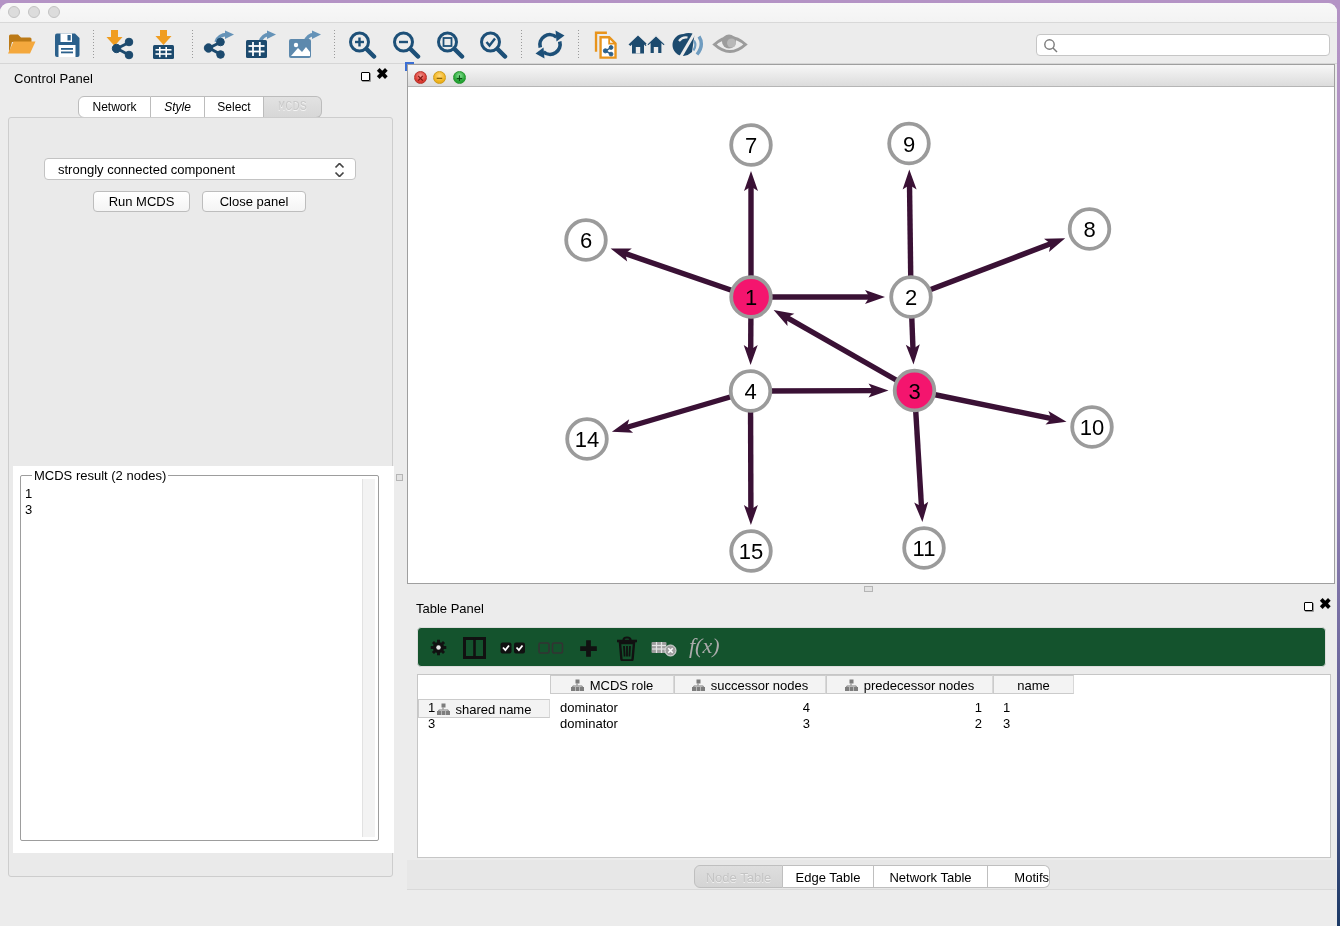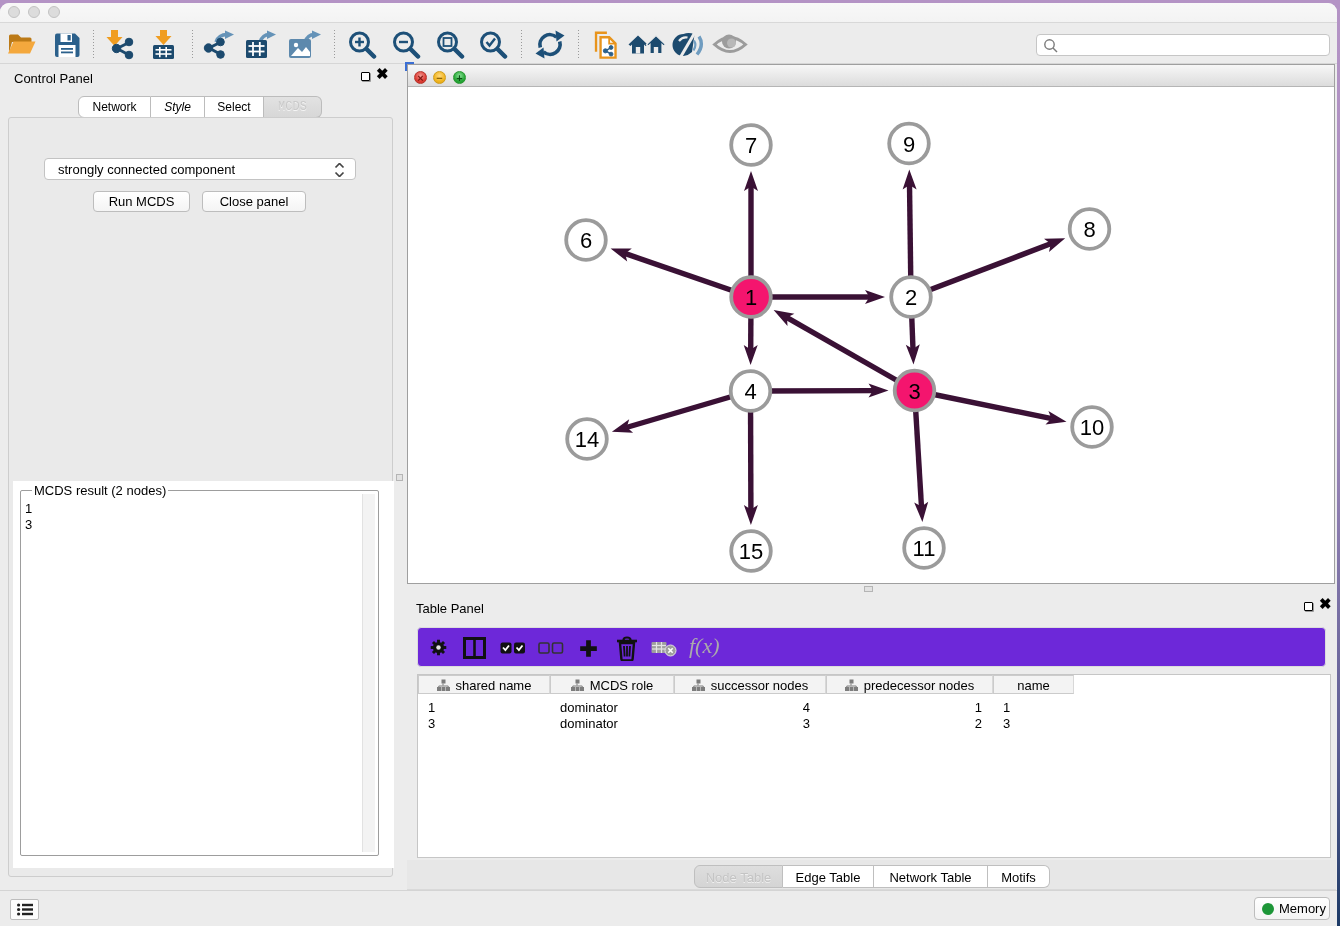--- a/index.html
+++ b/index.html
@@ -21,33 +21,33 @@
 .cpx { position:absolute; left:376px; top:4px; font-size:15px; font-weight:bold; color:#000; }
 .tabs { position:absolute; left:78px; top:35px; height:22px; display:flex; }
 .tab { font-size:12px; color:#000; background:#fff; border:1px solid #bcbcbc; border-left:none; padding-top:3px; text-align:center; }
 .tab.first { border-left:1px solid #bcbcbc; border-radius:6px 0 0 6px; }
 .tab.last { border-radius:0 6px 6px 0; }
 .tab.sel { background:linear-gradient(#e2e2e2,#d7d7d7); color:#c9c9c9; text-shadow:0 1px 0 #f5f5f5; }
 .cpane { position:absolute; left:8px; top:56px; width:385px; height:760px; background:#eaeaea; border:1px solid #cdcdcd; border-radius:3px; }
 .optlabel { position:absolute; left:0; top:77px; width:100%; text-align:center; font-size:13px; }
 .combo { position:absolute; left:44px; top:97px; width:312px; height:22px; background:#fff; border:1px solid #c3c3c3; border-radius:4px; font-size:13px; padding:3px 0 0 13px; }
 .btn { position:absolute; height:21px; background:linear-gradient(#ffffff,#f4f4f4); border:1px solid #bdbdbd; border-radius:4px; font-size:13px; text-align:center; padding-top:2px; }
-.resultbox { position:absolute; left:13px; top:420px; width:381px; height:387px; background:#fff; }
+.resultbox { position:absolute; left:13px; top:405px; width:381px; height:387px; background:#fff; }
 .groupbox { position:absolute; left:7px; top:9px; width:359px; height:366px; border:1px solid #9d9d9d; border-radius:2px; }
 .grouplabel { position:absolute; left:11px; top:-8px; background:#fff; font-size:13px; padding:0 2px; }
 .rsb { position:absolute; right:3px; top:3px; width:13px; height:358px; background:#f3f3f3; border-left:1px solid #e2e2e2; }
 .rtext { position:absolute; left:4px; top:10px; font-size:13px; line-height:16px; color:#000; }
 
 .netwin { position:absolute; left:407px; top:61px; width:928px; height:520px; background:#fff; border:1px solid #9f9f9f; }
 .nethead { position:absolute; left:0; top:0; width:100%; height:22px; background:linear-gradient(#f7f7f7,#dcdcdc); border-bottom:1px solid #b5b5b5; }
 .nettitle { position:absolute; top:5px; width:100%; text-align:center; font-size:13px; font-weight:bold; color:#222; }
 .mbtn { position:absolute; top:6px; width:13px; height:13px; border-radius:50%; font-size:11px; font-weight:bold; text-align:center; line-height:12px; }
 
 .tpanel { position:absolute; left:407px; top:590px; width:929px; height:297px; background:#ececec; }
-.tptoolbar { position:absolute; left:10px; top:34px; width:909px; height:40px; background:#6d28d9; border:1px solid #dcdcdc; border-radius:4px; }
+.tptoolbar { position:absolute; left:10px; top:34px; width:909px; height:40px; background:#14532d; border:1px solid #dcdcdc; border-radius:4px; }
 .thdr { position:absolute; top:82px; height:19px; background:#f3f3f3; border:1px solid #cbcbcb; border-right:1px solid #d8d8d8; font-size:13px; text-align:center; padding-top:2px; }
 .hicon { display:inline-block; vertical-align:-2px; margin-right:6px; }
 .tcell { position:absolute; font-size:13px; line-height:16.2px; }
 .btab { font-size:13px; background:#fff; border:1px solid #bfbfbf; border-left:none; padding-top:4px; height:23px; box-sizing:border-box; text-align:center; }
 .statusbar { position:absolute; left:0; top:887px; width:1337px; height:33px; background:#ececec; border-top:1px solid #d4d4d4; }
 </style>
 </head>
 <body>
 <div class="window">
   <div class="titlebar">
@@ -334,21 +334,21 @@
           <line x1="1" y1="8" x2="15" y2="8"></line>
           <line x1="5.5" y1="1" x2="5.5" y2="12"></line>
           <line x1="10.5" y1="1" x2="10.5" y2="12"></line>
         </g>
         <circle cx="19.5" cy="9.5" r="5.5" fill="#9e9e9e" stroke="#e4e4e4" stroke-width="1"></circle>
         <path d="M17.3 7.3 l4.4 4.4 M21.7 7.3 l-4.4 4.4" stroke="#fff" stroke-width="1.6"></path>
       </svg>
       <div style="position:absolute;left:271px;top:5px;font-family:'Liberation Serif',serif;font-style:italic;font-size:22px;color:#ababab;">f(x)</div>
     </div>
     <div style="position:absolute;left:10px;top:81px;width:914px;height:184px;background:#fff;border:1px solid #c6c6c6;"></div>
-    <div class="thdr" style="left:11px; width:132px;"><svg class="hicon" width="13" height="13" viewBox="0 0 13 13">
+    <div class="thdr" style="left:11px; width:132px;margin-top:24px;"><svg class="hicon" width="13" height="13" viewBox="0 0 13 13">
           <g fill="#7d7d7d">
             <rect x="4.5" y="0.5" width="4" height="4"></rect>
             <rect x="0" y="8" width="4" height="4"></rect>
             <rect x="4.5" y="8" width="4" height="4"></rect>
             <rect x="9" y="8" width="4" height="4"></rect>
             <path d="M6 4.5 v2 M1.8 8 v-1 h9.4 v1" fill="none" stroke="#7d7d7d" stroke-width="1"></path>
           </g>
         </svg>shared name</div>
     <div class="thdr" style="left:143px; width:124px;"><svg class="hicon" width="13" height="13" viewBox="0 0 13 13">
           <g fill="#7d7d7d">
@@ -382,37 +382,20 @@
     <div class="tcell" style="left:153px; top:107px;">dominator<br>dominator</div>
     <div class="tcell" style="left:267px; top:107px; width:136px; text-align:right;">4<br>3</div>
     <div class="tcell" style="left:419px; top:107px; width:156px; text-align:right;">1<br>2</div>
     <div class="tcell" style="left:596px; top:107px;">1<br>3</div>
     <div style="position:absolute; left:0px; top:267px; width:929px; height:30px; background:#e7e7e7;"></div>
     <div style="position:absolute; left:0px; top:296px; width:929px; height:1px; background:#d9d9d9;"></div>
     <div style="position:absolute; left:287px; top:272px; display:flex;">
       <div class="btab" style="width:89px; border-radius:6px 0 0 6px; border-left:1px solid #bfbfbf; background:linear-gradient(#dedede,#d4d4d4); color:#c4c4c4; text-shadow:0 1px 0 #f0f0f0;">Node Table</div>
       <div class="btab" style="width:91px;">Edge Table</div>
       <div class="btab" style="width:114px;">Network Table</div>
-      <div class="btab" style="width:62px; border-radius:0 6px 6px 0;">Motifs</div>
+      <div class="btab" style="width:62px; border-radius:0 6px 6px 0;text-align:right;">Motifs</div>
     </div>
   </div>
   <div style="position:absolute; left:396px; top:471px; width:7px; height:7px; background:#e2e2e2; border:1px solid #b5b5b5;"></div>
   <div style="position:absolute; left:864px; top:583px; width:9px; height:6px; background:#e2e2e2; border:1px solid #b5b5b5;"></div>
   <div style="position:absolute; left:405px; top:59px; width:9px; height:2px; background:#3b6fd4;"></div>
   <div style="position:absolute; left:405px; top:59px; width:2px; height:9px; background:#3b6fd4;"></div>
-  <div class="statusbar">
-    <div style="position:absolute; left:10px; top:8px; width:29px; height:21px; background:#fdfdfd; border:1px solid #bdbdbd; border-radius:2px;">
-      <svg style="position:absolute;left:6px;top:3px;" width="16" height="13" viewBox="0 0 16 13">
-        <g fill="#222">
-          <circle cx="1.6" cy="2" r="1.6"></circle>
-            <rect x="5" y="0.8" width="11" height="2.4"></rect>
-          <circle cx="1.6" cy="6.5" r="1.6"></circle>
-            <rect x="5" y="5.3" width="11" height="2.4"></rect>
-          <circle cx="1.6" cy="11" r="1.6"></circle>
-            <rect x="5" y="9.8" width="11" height="2.4"></rect>
-        </g>
-      </svg>
-    </div>
-    <div class="btn" style="left:1254px; top:6px; width:76px; height:23px;"></div>
-    <div style="position:absolute; left:1262px; top:12px; width:12px; height:12px; border-radius:50%; background:#1d9638;"></div>
-    <div style="position:absolute; left:1279px; top:10px; font-size:13px;">Memory</div>
-  </div>
 </div>
 
 </body></html>

